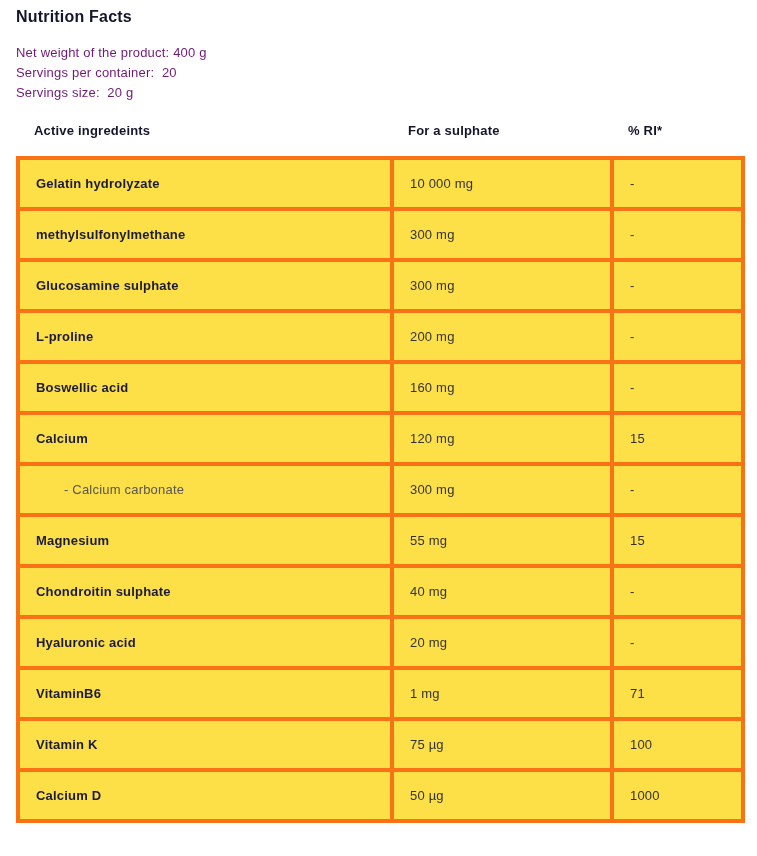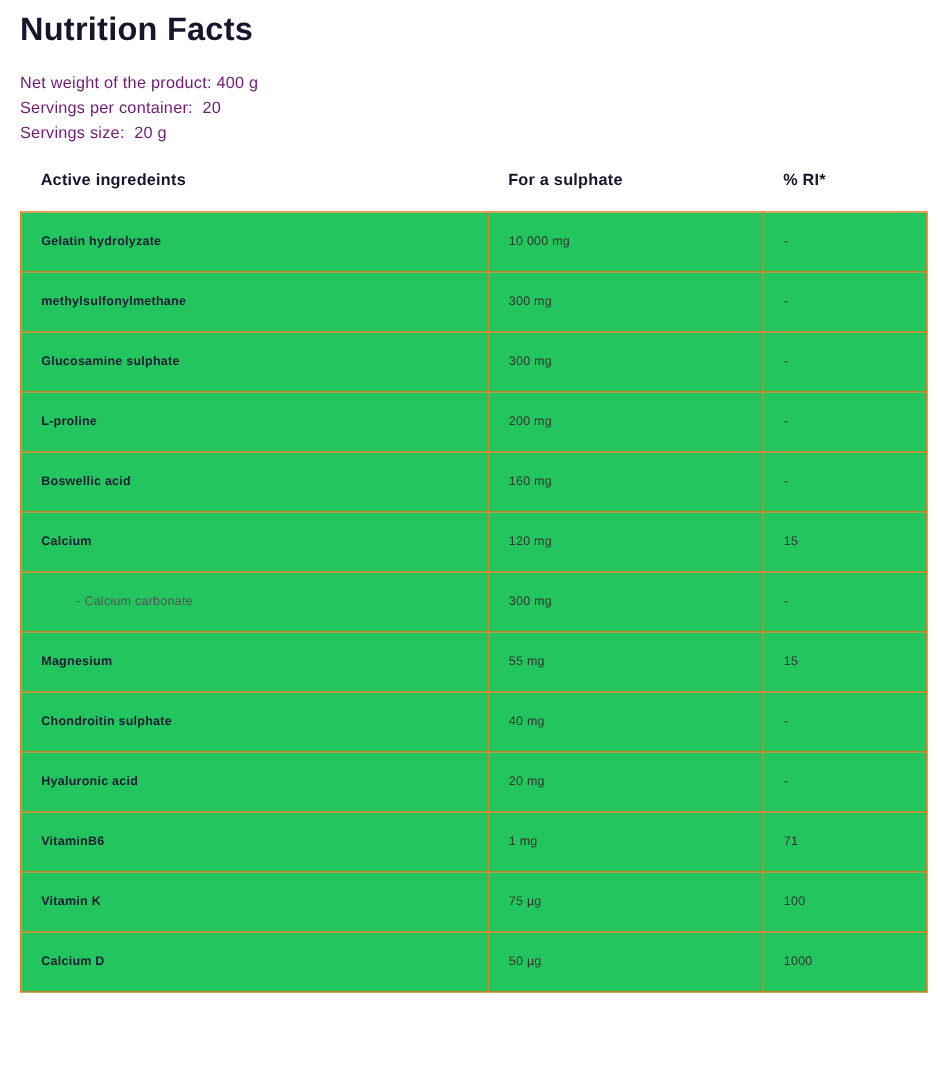--- a/index.html
+++ b/index.html
@@ -14,21 +14,21 @@
     color: #1b1b33;
     overflow: hidden;
   }
   .page {
     padding: 8px 16px 0 16px;
     box-sizing: border-box;
     width: 757px;
   }
   .title {
     margin: 0;
-    font-size: 26px;
+    font-size: 16px;
     font-weight: 700;
     letter-spacing: 0.2px;
     color: #15152c;
   }
   .meta {
     margin-top: 17px;
     font-size: 13px;
     line-height: 20px;
     color: #701a75;
     letter-spacing: 0.2px;
@@ -49,27 +49,27 @@
     text-align: left;
     font-size: 13px;
     font-weight: 700;
     letter-spacing: 0.2px;
     color: #15152c;
     padding: 20px 16px 18px 16px;
     border: none;
     background: #ffffff;
   }
   table.nutrition td {
-    border: 1px solid #f97316;
+    border: 4px solid #f97316;
     height: 47px;
     padding: 0 16px;
-    font-size: 10px;
+    font-size: 13px;
     letter-spacing: 0.2px;
     vertical-align: middle;
-    background: #22c55e;
+    background: #fde047;
   }
   td.ingredient {
     font-weight: 600;
     color: #1b1b33;
   }
   tr.sub td.ingredient {
     font-weight: 400;
     color: #555555;
     padding-left: 44px;
   }

